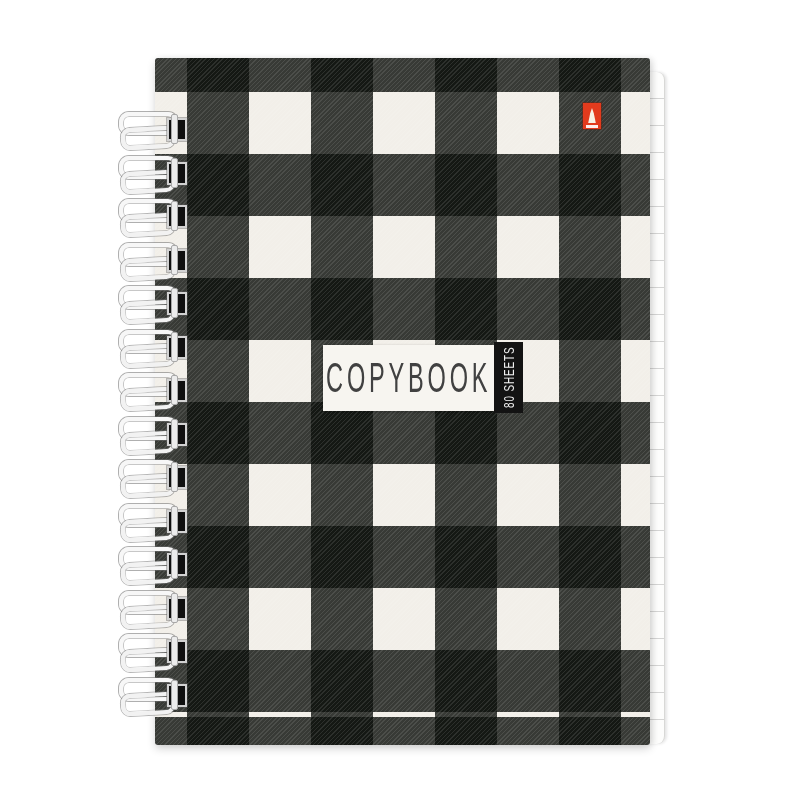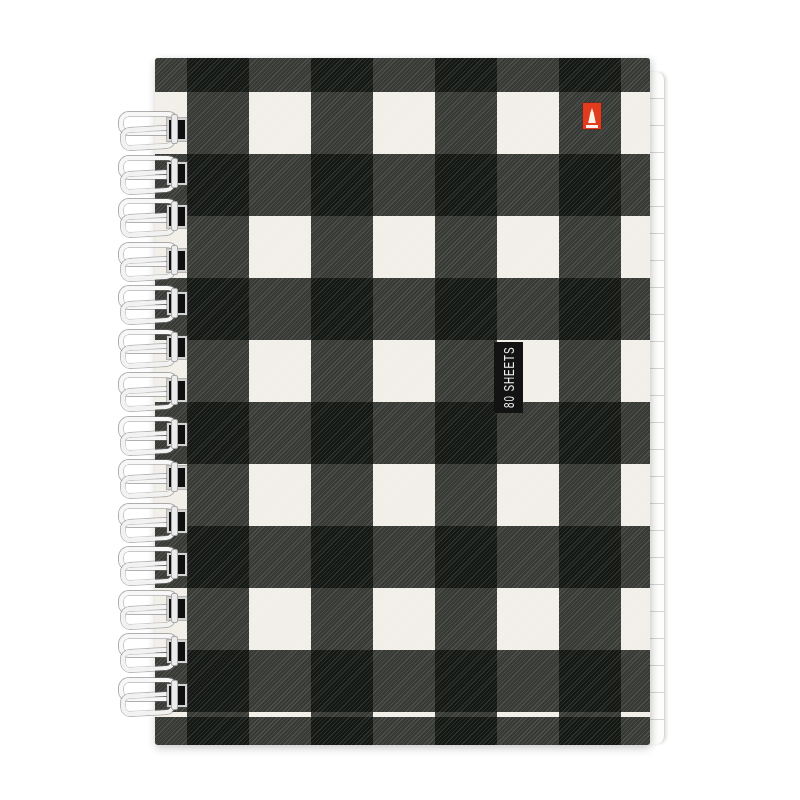--- a/index.html
+++ b/index.html
@@ -105,20 +105,23 @@
 
   <div class="pages"></div>
 
   <div class="cover">
 
     <div class="badge">
       <div class="badge-emblem"></div>
       <div class="badge-bar"></div>
     </div>
 
+    <div class="label">
+      <span class="title">COPYBOOK</span>
+    </div>
 
     <div class="strip">
       <span class="sheets">80 SHEETS</span>
     </div>
 
   </div>
 
   <div class="spiral">
       <div class="ring" style="top: 110px;">
         <div class="w1"></div>

